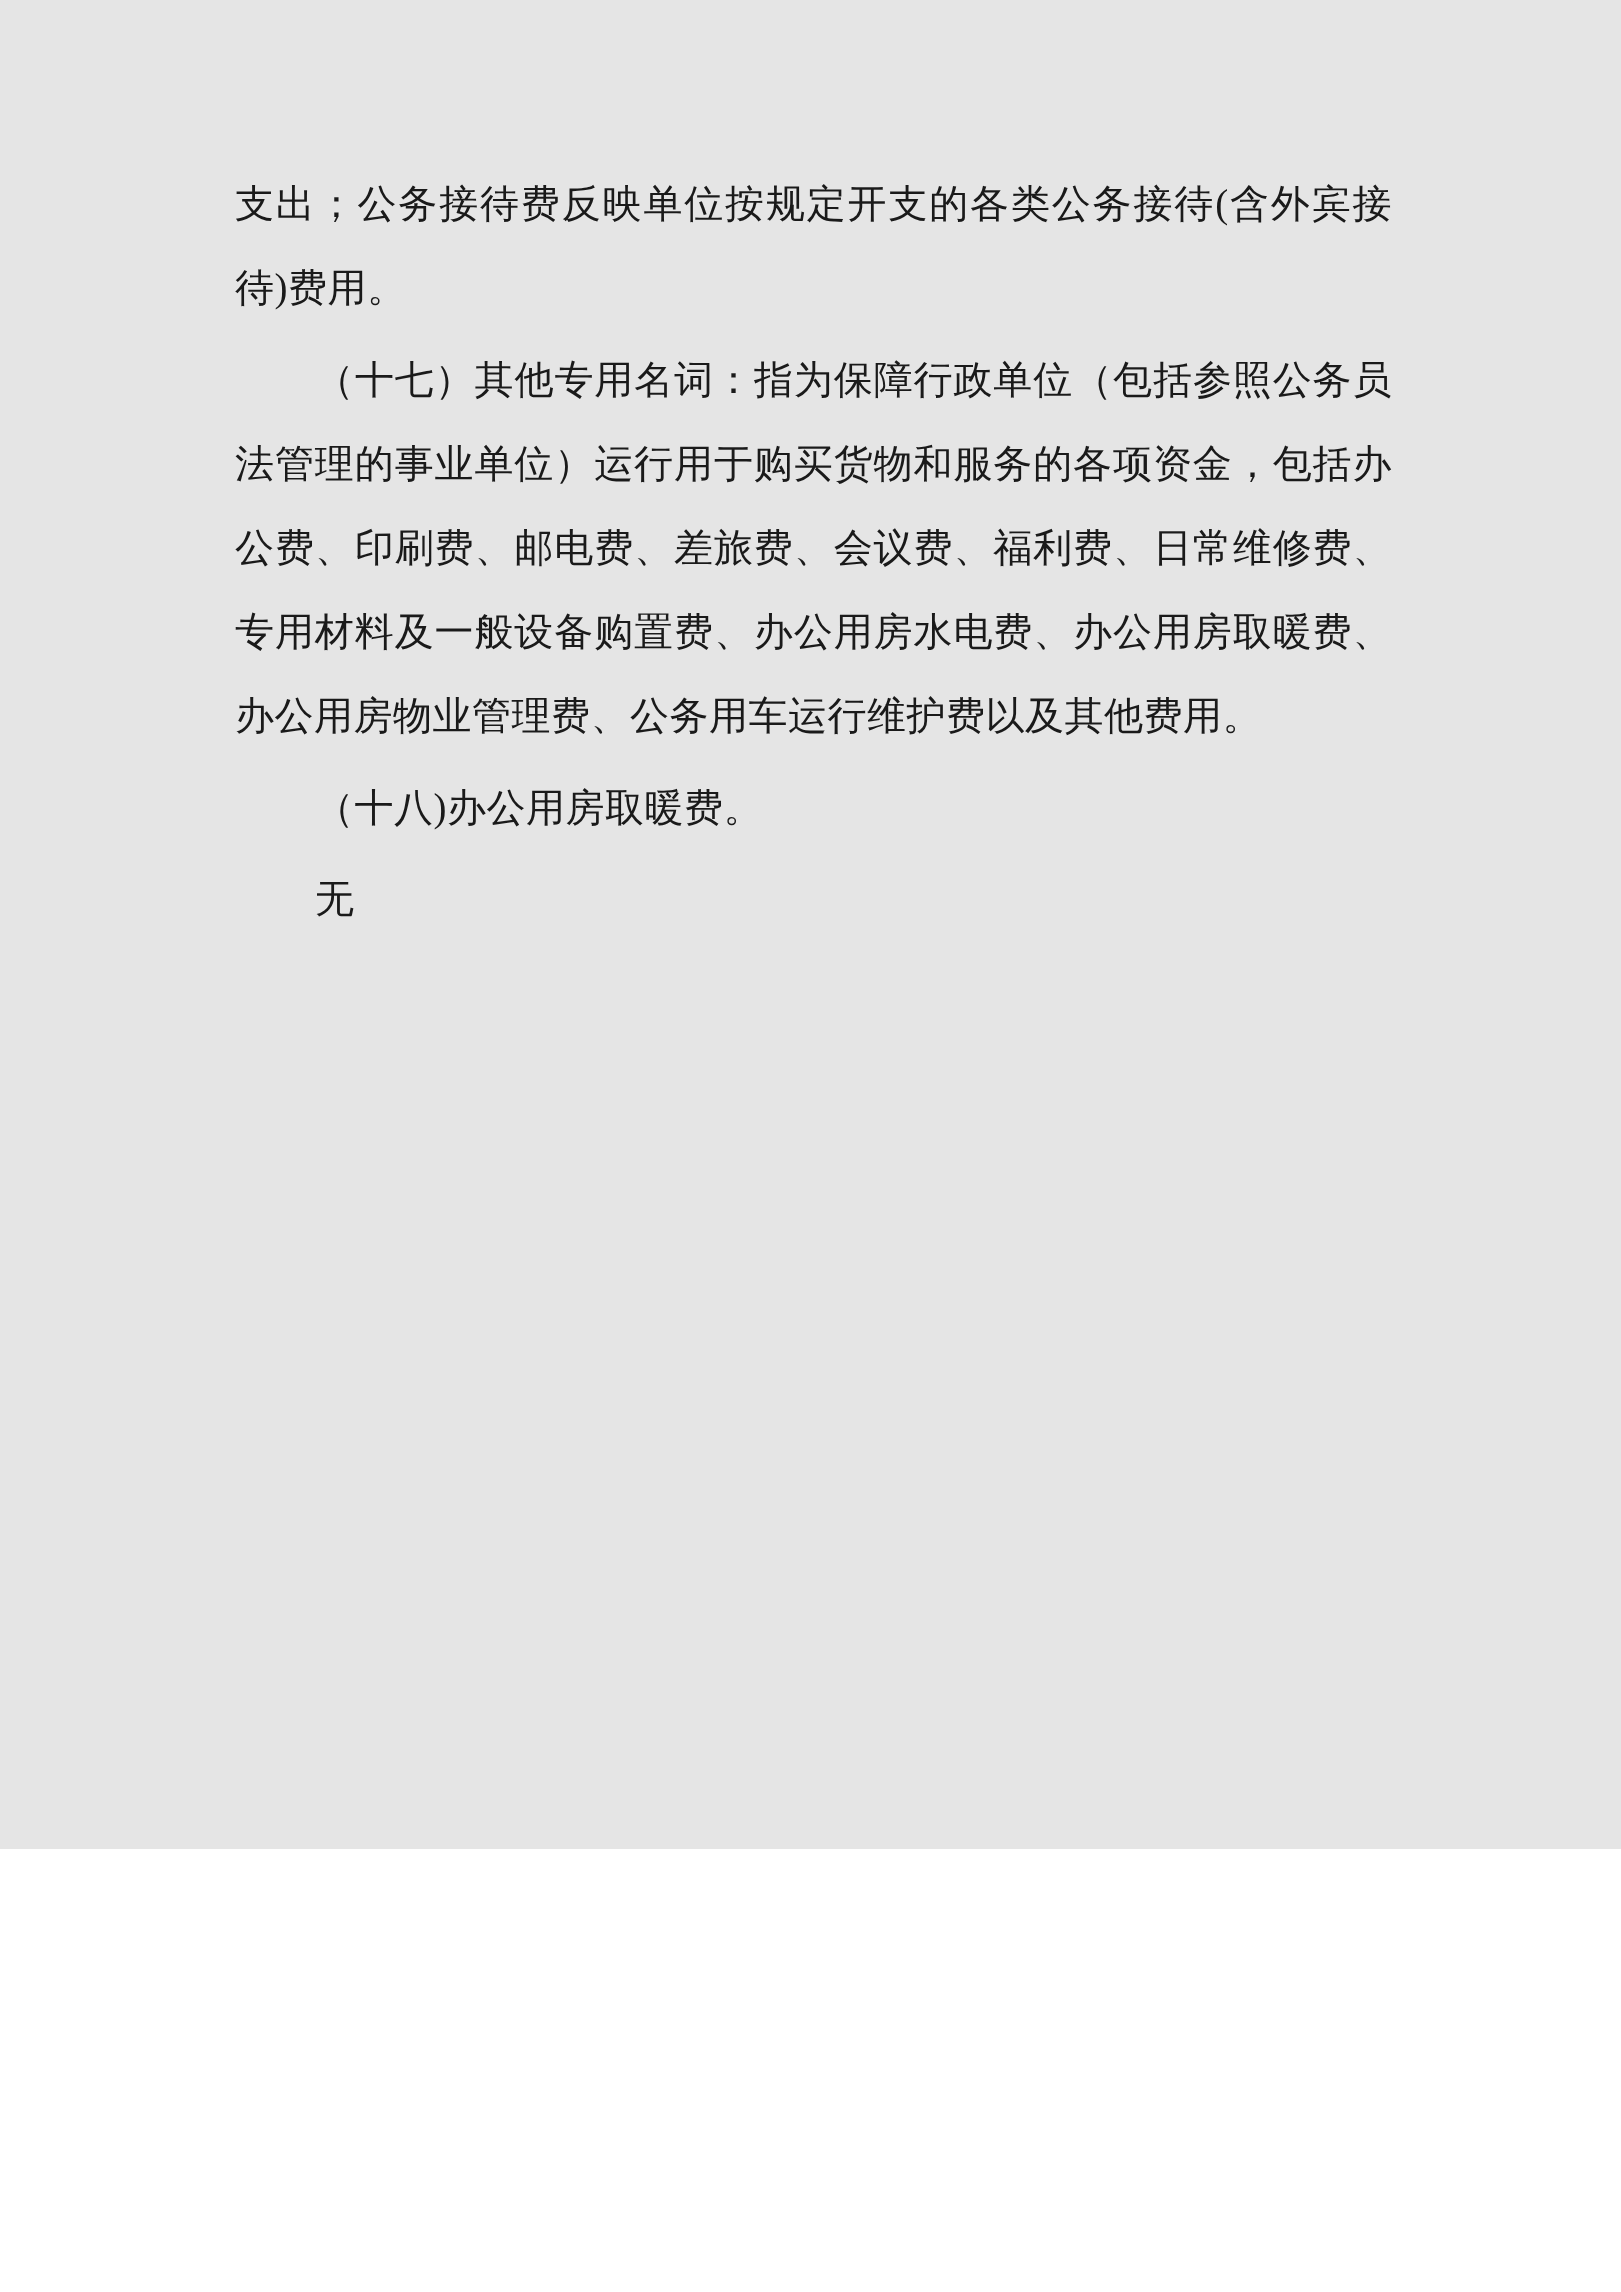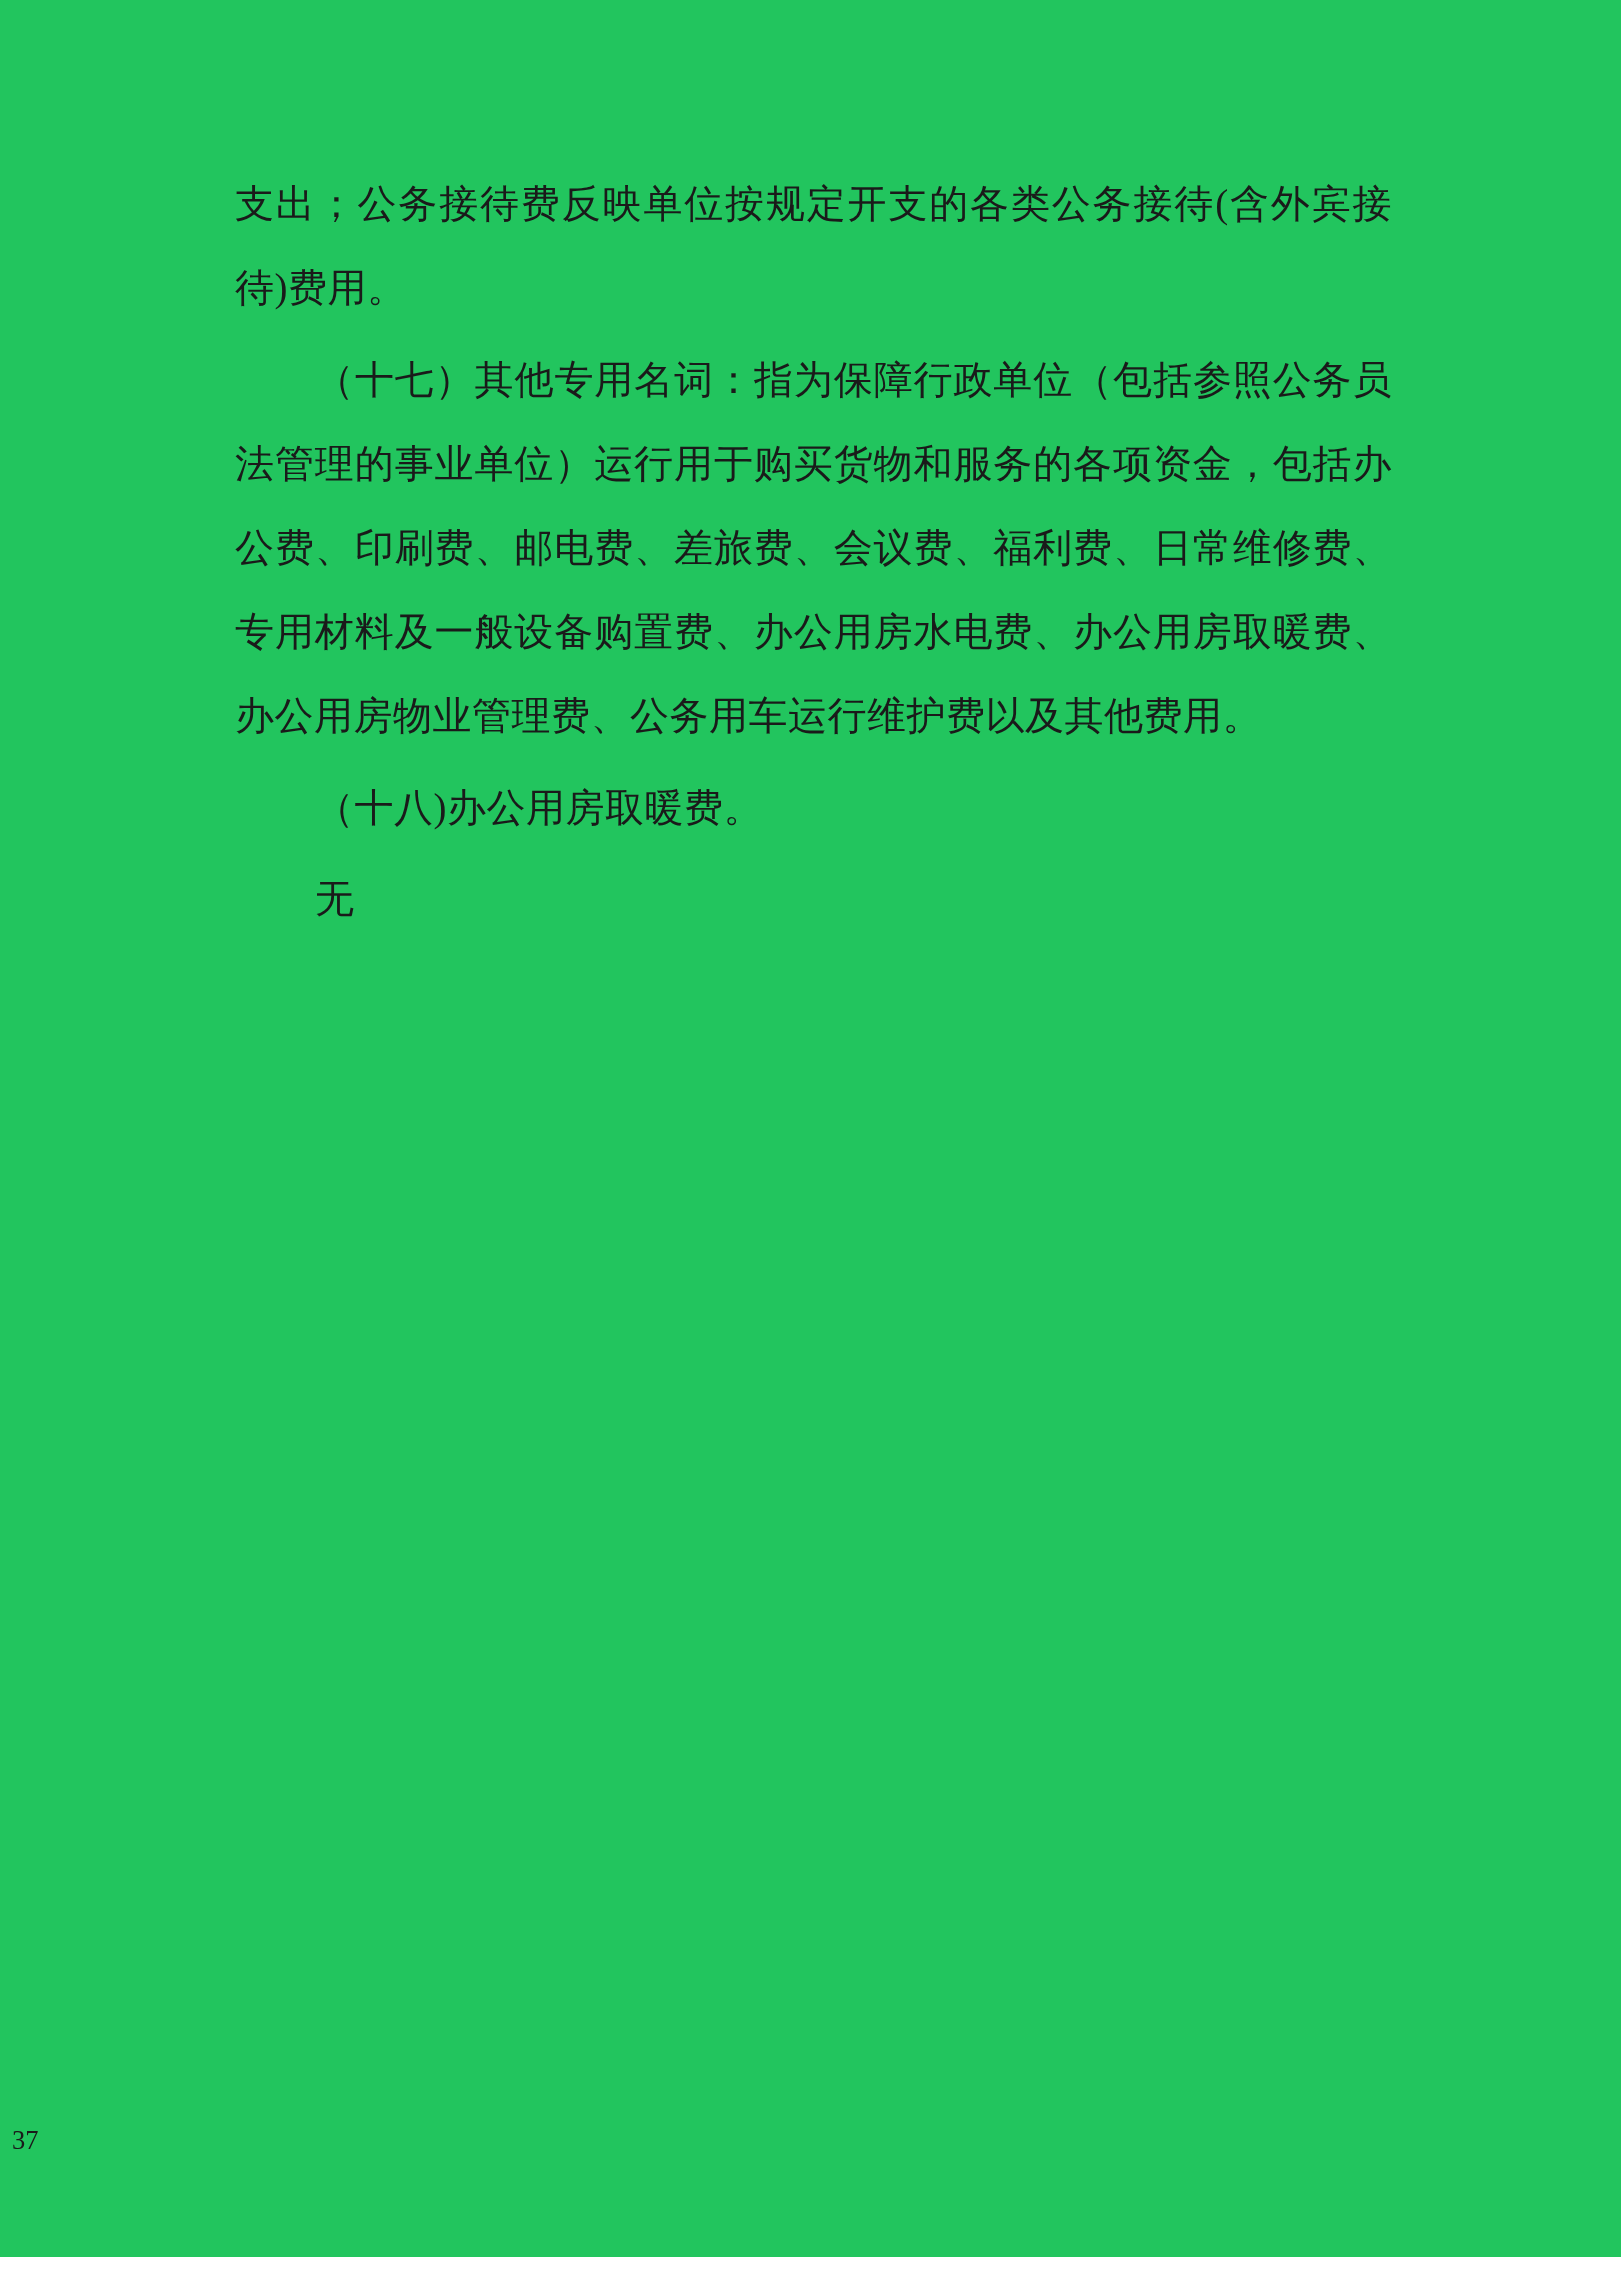--- a/index.html
+++ b/index.html
@@ -3,22 +3,22 @@
 <meta charset="utf-8">
 <style>
   html, body {
     margin: 0;
     padding: 0;
     background: #ffffff;
   }
   .page {
     position: relative;
     width: 1621px;
-    height: 2257px;
-    background: #22c55e;
+    height: 1849px;
+    background: #e5e5e5;
     margin: 0 auto;
     overflow: hidden;
     font-family: "Liberation Serif", serif;
   }
   .content {
     position: absolute;
     left: 235px;
     top: 162px;
     width: 1157px;
   }

